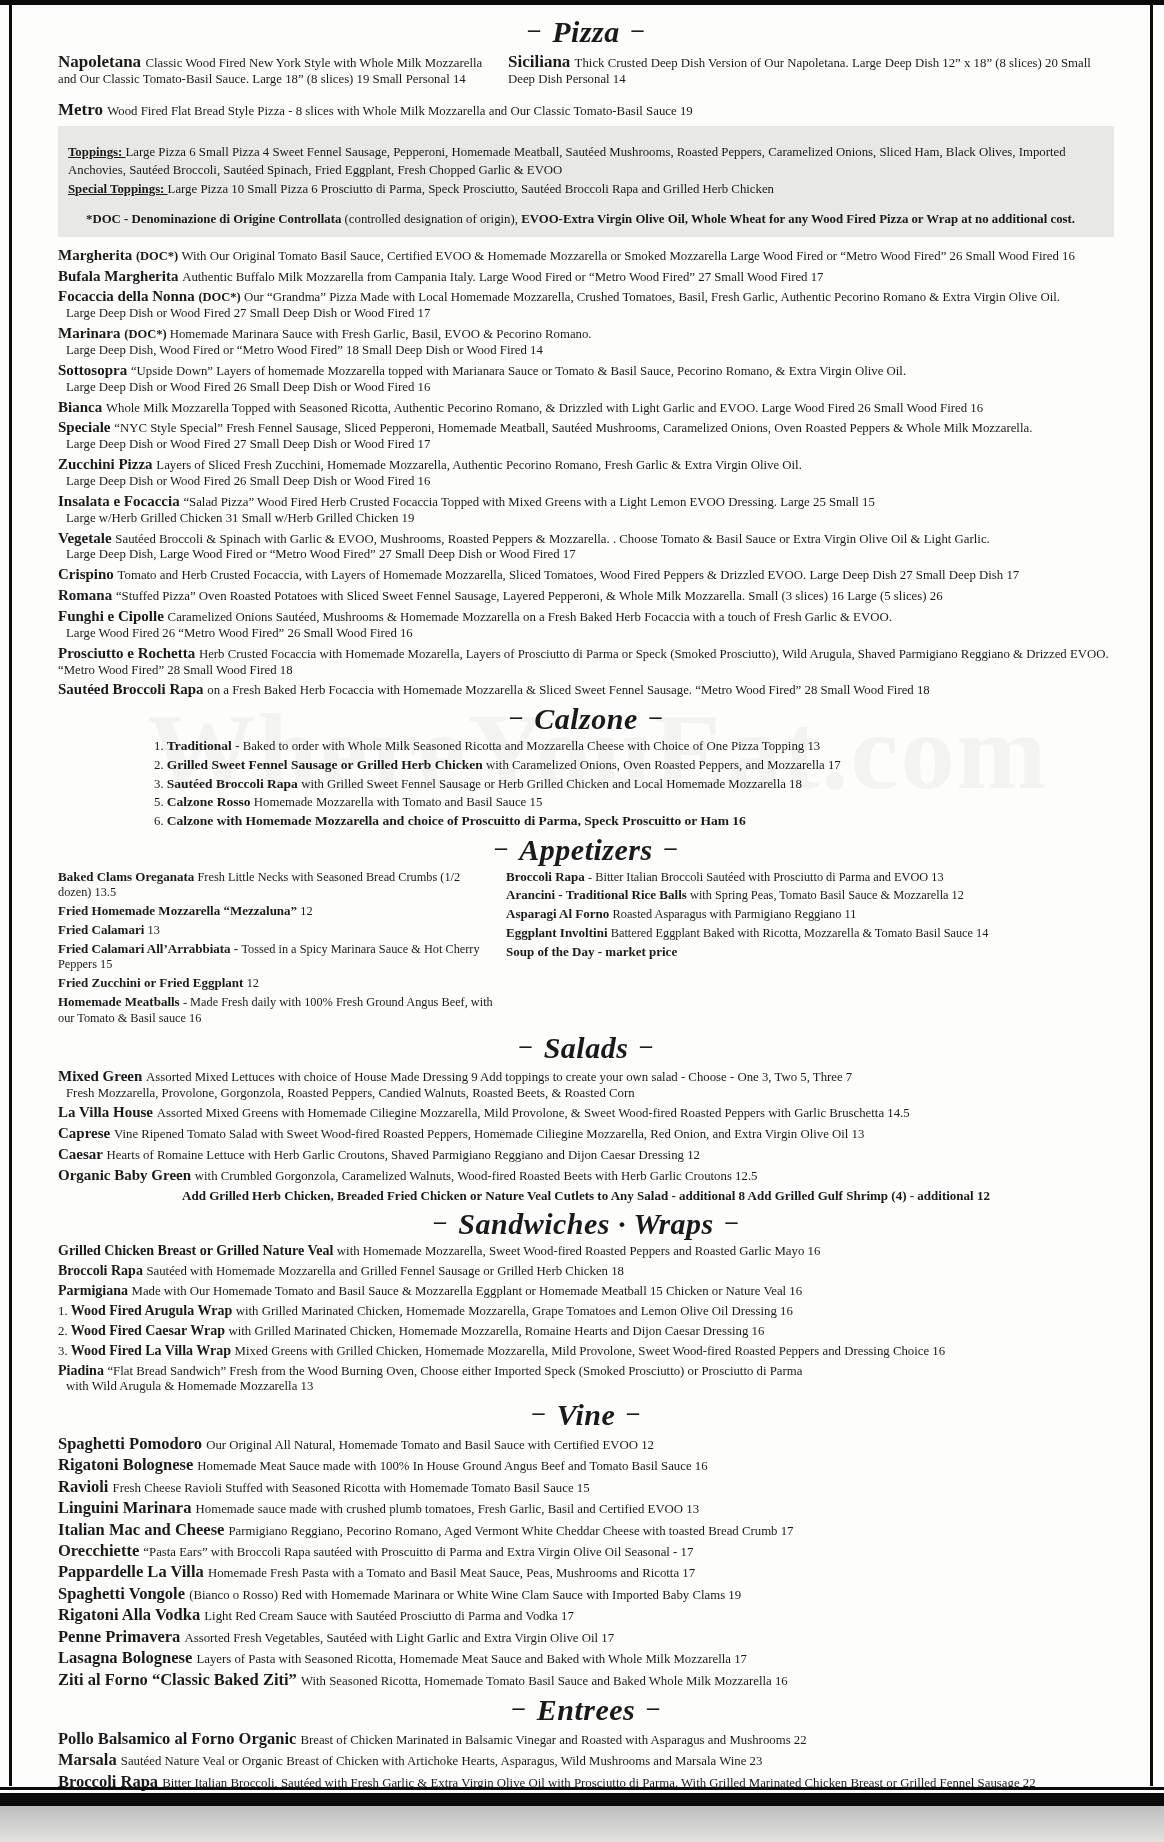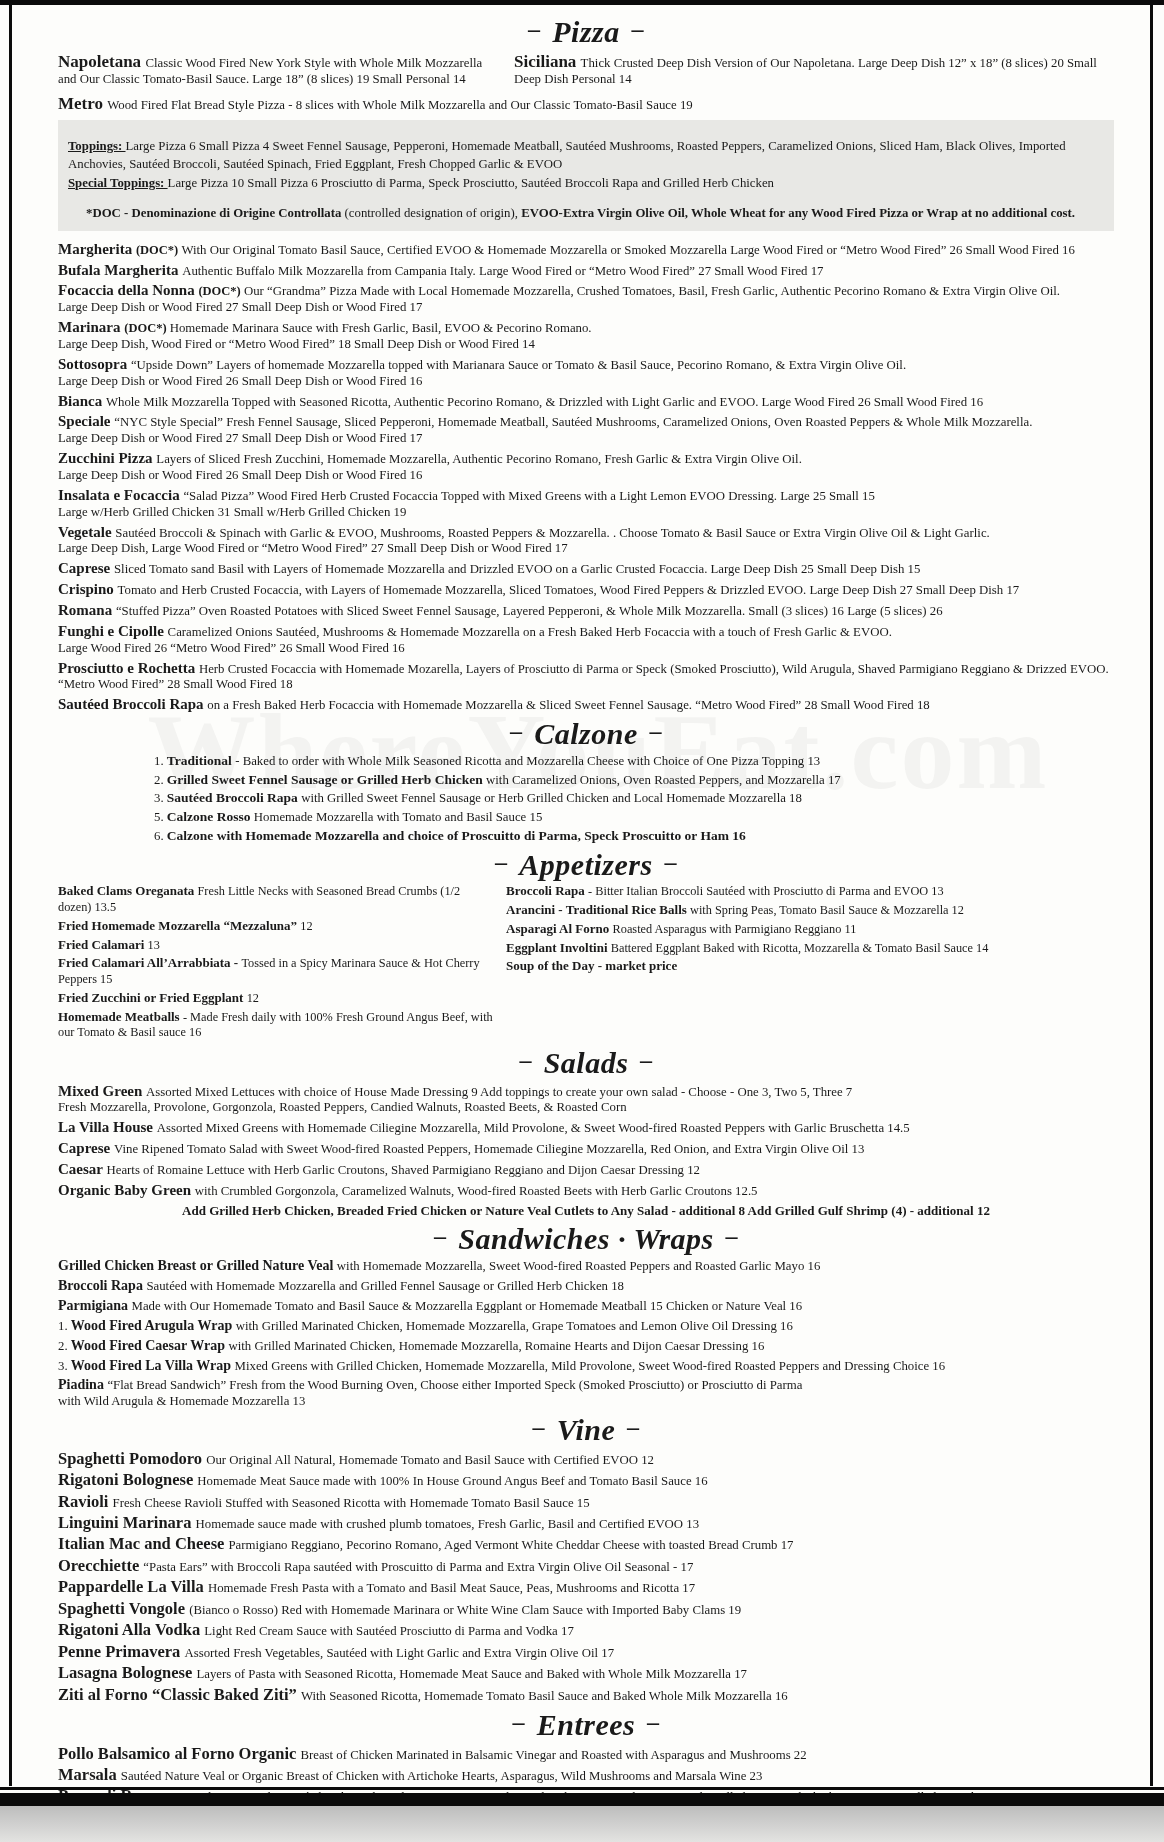--- a/index.html
+++ b/index.html
@@ -16,24 +16,24 @@
              font-size:108px;font-weight:700;color:rgba(110,110,110,0.07);
              white-space:nowrap;pointer-events:none;letter-spacing:2px;}
   .content{position:absolute;left:58px;right:50px;top:12px;}
   .sec-head{text-align:center;margin:4px 0 3px;line-height:1.05;font-style:italic;}
   .sec-title{font-size:30px;font-weight:700;letter-spacing:.5px;margin:0 12px;}
   .dash{font-size:24px;font-weight:700;vertical-align:5px;}
   .iline{font-size:12.8px;line-height:1.24;}
   .iname{font-weight:700;font-size:15px;}
   .inum{font-size:12.8px;}
   .itag{font-weight:700;font-size:12.5px;}
-  .iline2{font-size:12.8px;line-height:1.24;}
+  .iline2{font-size:12.8px;line-height:1.24;margin-left:8px;}
   .item-block{margin-bottom:2px;}
   
-  .introcols{display:flex;gap:26px;margin-bottom:4px;}
+  .introcols{display:flex;gap:20px;margin-bottom:10px;}
   .introL{flex:0 0 430px;}
   .introR{flex:1;}
   .iname-big{font-size:17px;}
   
   .tbox{background:#e8e8e5;padding:17px 10px 8px;margin:5px 0 9px;font-size:12.8px;line-height:1.45;}
   .tlabel{font-weight:700;text-decoration:underline;}
   .tdoc{padding-left:18px;margin-top:12px;}
   .tdocb{font-weight:700;}
   
   .cols{display:flex;}
@@ -112,23 +112,20 @@
       </div>
       <div class="item-block">
         <div class="iline"><span class="iname">Insalata e Focaccia </span><span class="idesc">“Salad Pizza” Wood Fired Herb Crusted Focaccia Topped with Mixed Greens with a  Light Lemon EVOO Dressing.  Large 25  Small 15</span></div>
         <div class="iline2">Large w/Herb Grilled Chicken 31   Small w/Herb Grilled Chicken 19</div>
       </div>
       <div class="item-block">
         <div class="iline"><span class="iname">Vegetale </span><span class="idesc">Sautéed Broccoli &amp; Spinach with Garlic &amp; EVOO, Mushrooms, Roasted Peppers &amp; Mozzarella. . Choose Tomato &amp; Basil Sauce or Extra Virgin Olive Oil &amp; Light Garlic.</span></div>
         <div class="iline2">Large Deep Dish, Large Wood Fired or “Metro Wood Fired” 27   Small Deep Dish or Wood Fired 17</div>
       </div>
       <div class="item-block">
-        <div class="iline"><span class="iname">Caprese </span><span class="idesc">Sliced Tomato sand Basil with Layers of Homemade Mozzarella and Drizzled EVOO on a Garlic Crusted Focaccia.   Large Deep Dish 25   Small Deep Dish 15</span></div>
-      </div>
-      <div class="item-block">
         <div class="iline"><span class="iname">Crispino </span><span class="idesc">Tomato and Herb Crusted Focaccia, with Layers of Homemade Mozzarella, Sliced Tomatoes, Wood Fired Peppers &amp; Drizzled EVOO.   Large Deep Dish 27   Small Deep Dish 17</span></div>
       </div>
       <div class="item-block">
         <div class="iline"><span class="iname">Romana </span><span class="idesc">“Stuffed Pizza” Oven Roasted Potatoes with Sliced Sweet Fennel Sausage, Layered Pepperoni, &amp; Whole Milk Mozzarella.   Small (3 slices) 16   Large (5 slices) 26</span></div>
       </div>
       <div class="item-block">
         <div class="iline"><span class="iname">Funghi e Cipolle </span><span class="idesc">Caramelized Onions Sautéed, Mushrooms &amp; Homemade Mozzarella on a Fresh Baked Herb Focaccia with a touch of Fresh Garlic &amp; EVOO.</span></div>
         <div class="iline2">Large Wood Fired 26   “Metro Wood Fired” 26   Small Wood Fired 16</div>
       </div>
       <div class="item-block">

